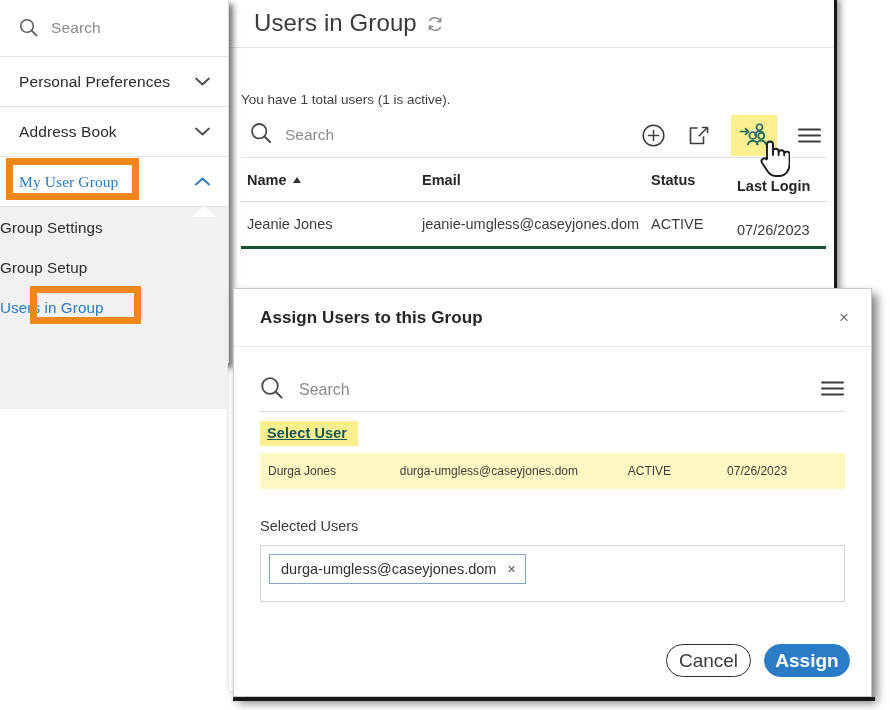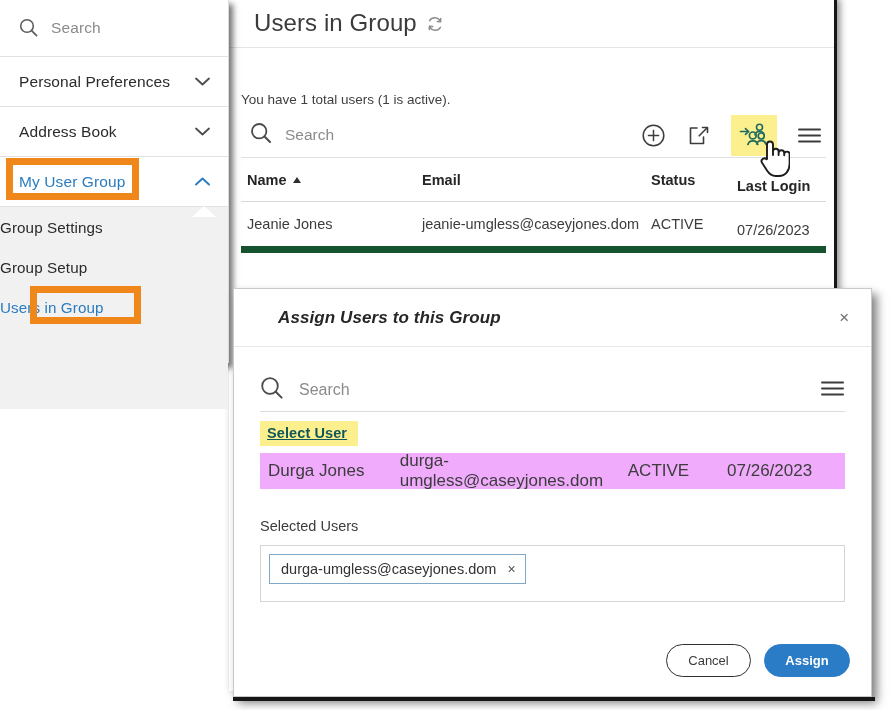--- a/index.html
+++ b/index.html
@@ -54,21 +54,21 @@
     justify-content: space-between;
     padding: 0 17px 0 19px;
     background: #fff;
     position: relative;
   }
   .sb-row .lbl {
     font-size: 15.5px;
     color: #2b2b2b;
     letter-spacing: .1px;
   }
-  .sb-row.active .lbl { color: #2a7bc0; }
+  .sb-row.active .lbl { color: #2a7bc0; font-family: Liberation Serif, serif; }
   .chev { color:#4b4b4b; display:flex; }
   .chev.blue { color: #2a7bc0; }
 
   
   .ann {
     position: absolute;
     border: 7px solid #f0871a;
     box-sizing: border-box;
     background: transparent;
     z-index: 6;
@@ -169,21 +169,21 @@
     display: flex; align-items: center;
     height: 42px;
     border-bottom: 1px solid #d8d8d8;
     font-size: 14.5px;
     font-weight: bold;
     color: #262626;
   }
   .mtable .row {
     display: flex; align-items: center;
     height: 44px;
-    border-bottom: 7px solid #14532d;
+    border-bottom: 3px solid #14532d;
     font-size: 14.5px;
     color: #3c3c3c;
   }
   .c-name  { width: 181px; padding-left: 6px; box-sizing: border-box;}
   .c-email { width: 229px; }
   .c-stat  { width: 86px; }
   .c-login { width: 85px; margin-top: 12px; }
   .sort-caret {
     display: inline-block;
     margin-left: 6px;
@@ -203,24 +203,23 @@
     background: #ffffff;
     border: 1px solid #c9c9c9;
     box-sizing: border-box;
     z-index: 30;
     box-shadow: 5px 6px 9px rgba(0,0,0,0.5);
   }
   .mhead {
     height: 58px;
     display: flex; align-items: center;
     justify-content: space-between;
-    padding: 0 22px 0 44px;
+    padding: 0 22px 0 26px;
     border-bottom: 1px solid #e8e8e8;
     box-sizing: border-box;
-    font-style: italic;
   }
   .mhead .t {
     font-size: 17px;
     font-weight: bold;
     color: #262626;
     letter-spacing: .1px;
   }
   .mclose {
     font-size: 17px; color: #6f6f6f;
     cursor: pointer; line-height: 1;
@@ -245,23 +244,23 @@
     font-size: 14.5px;
     font-weight: bold;
     color: #10565a;
     text-decoration: underline;
     letter-spacing: .1px;
     cursor: pointer;
   }
   .res-row {
     margin-top: 7px;
     height: 36px;
-    background: #f0abfc;
-    display: flex; align-items: center;
-    font-size: 17px;
+    background: #fef9c3;
+    display: flex; align-items: center;
+    font-size: 12px;
     color: #3c3c3c;
   }
   .r-name { width: 142px; padding-left: 8px; box-sizing:border-box;}
   .r-email{ width: 232px; }
   .r-stat { width: 101px; }
   .r-login{ width: 120px; }
 
   .sel-label {
     margin-top: 29px;
     font-size: 14.5px;
@@ -289,21 +288,21 @@
     cursor: pointer;
   }
   .mfoot {
     position: absolute;
     right: 21px; bottom: 19px;
     display: flex; align-items: center; gap: 13px;
   }
   .btn {
     height: 33px;
     border-radius: 17px;
-    font-size: 13px;
+    font-size: 19px;
     display: inline-flex; align-items: center; justify-content: center;
     cursor: pointer;
     box-sizing: border-box;
   }
   .btn-cancel {
     width: 85px;
     border: 1px solid #2f2f2f;
     background: #ffffff;
     color: #3c3c3c;
   }

